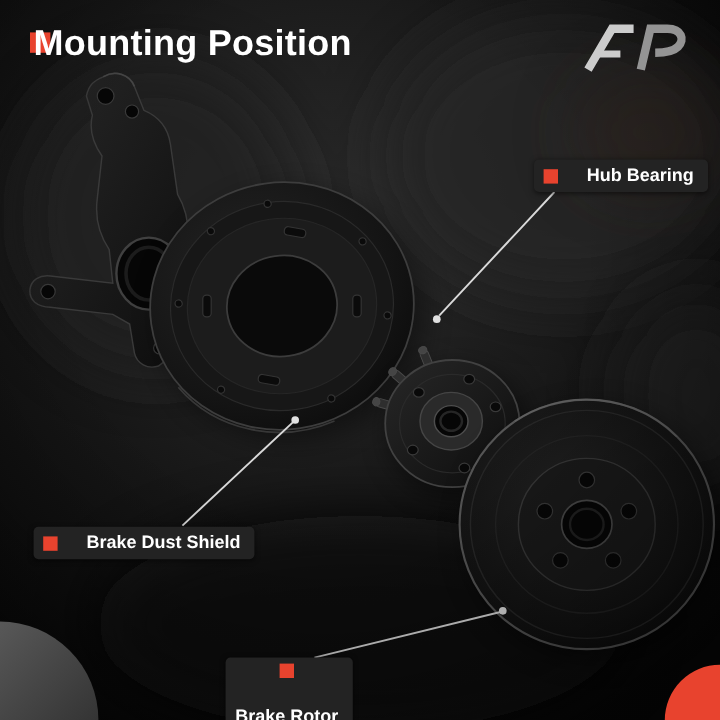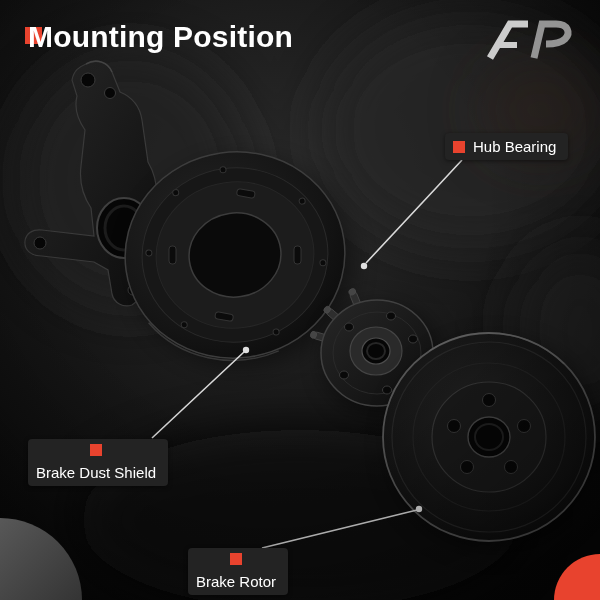--- a/index.html
+++ b/index.html
@@ -8,27 +8,27 @@
   .scene{position:absolute;left:0;top:0;z-index:0;}
   .vignette{position:absolute;inset:0;z-index:1;pointer-events:none;
     background:radial-gradient(circle at 45% 35%, rgba(0,0,0,0) 42%, rgba(0,0,0,0.55) 100%);}
   
   .title-wrap{position:absolute;left:28px;top:20px;z-index:3;}
   .title-accent{position:absolute;left:-3px;top:7px;width:17px;height:17px;background:var(--accent-red,#e8432e);z-index:0;}
   .title-text{position:relative;z-index:1;margin:0;color:var(--text,#fff);font-size:30px;font-weight:800;letter-spacing:.2px;line-height:1.1;}
   
   .logo{position:absolute;right:24px;top:16px;z-index:3;opacity:.95;}
   
-  .callout{position:absolute;z-index:3;display:flex;align-items:center;gap:8px;
+  .callout{position:absolute;z-index:3;display:flex;align-items:center;gap:24px;
     background:var(--label-background,rgba(35,35,35,.92));border-radius:4px;
-    padding:5px 12px 5px 8px;color:var(--text,#fff);font-size:15px;font-weight:400;white-space:nowrap;
+    padding:5px 12px 5px 8px;color:var(--text,#fff);font-size:15px;font-weight:700;white-space:nowrap;
     box-shadow:0 1px 4px rgba(0,0,0,.5);}
   .callout-square{width:12px;height:12px;background:var(--accent-red,#e8432e);flex:0 0 auto;}
   .callout-hub{left:445px;top:133px;}
-  .callout-shield{left:28px;top:439px;flex-direction:column;}
+  .callout-shield{left:28px;top:439px;}
   .callout-rotor{left:188px;top:548px;flex-direction:column;}
   
   .corner-gray{position:absolute;left:0;bottom:0;width:82px;height:82px;z-index:2;
     background:linear-gradient(135deg,#585858,#343434);border-top-right-radius:100%;}
   .corner-red{position:absolute;right:0;bottom:0;width:46px;height:46px;z-index:2;
     background:var(--accent-red,#e8432e);border-top-left-radius:100%;}
 </style>
 </head>
 <body>
 

